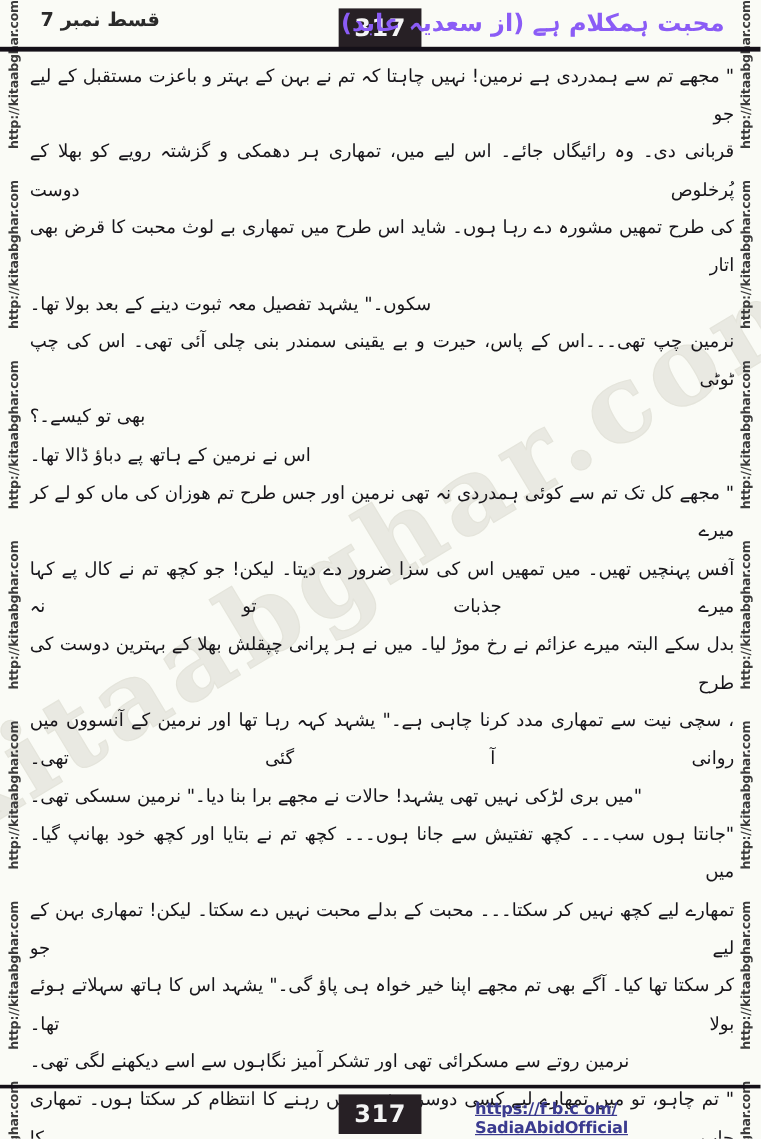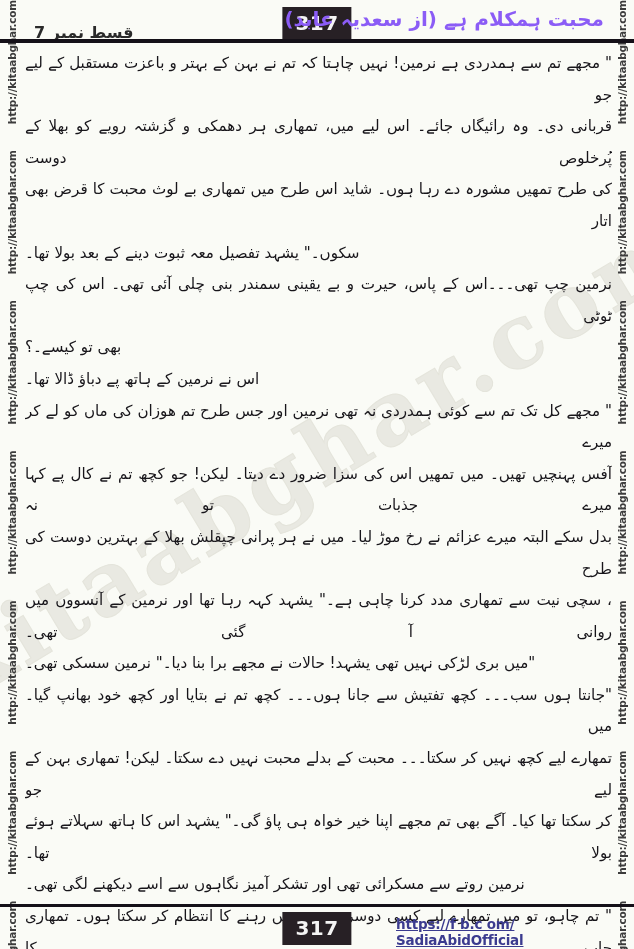--- a/index.html
+++ b/index.html
@@ -45,21 +45,20 @@
   
   .masthead{
     position:absolute;top:0;left:0;right:0;height:41px;
     z-index:5;
   }
   .masthead .episode{
     position:absolute;left:34px;top:7px;
     direction:rtl;font-size:16px;color:#2a2a2a;
     font-family:"DejaVu Sans","Liberation Sans",sans-serif;
     font-weight:600;
-    margin-top:16px;
   }
   .masthead .story-title{
     position:absolute;right:30px;top:7px;
     direction:rtl;font-size:20px;color:#8b5cf6;
     font-family:"DejaVu Sans","Liberation Sans",sans-serif;
     font-weight:600;
   }
   .pagebadge{
     background:#272025;color:#f4f4f4;
     font-family:"DejaVu Sans","Liberation Sans",sans-serif;

